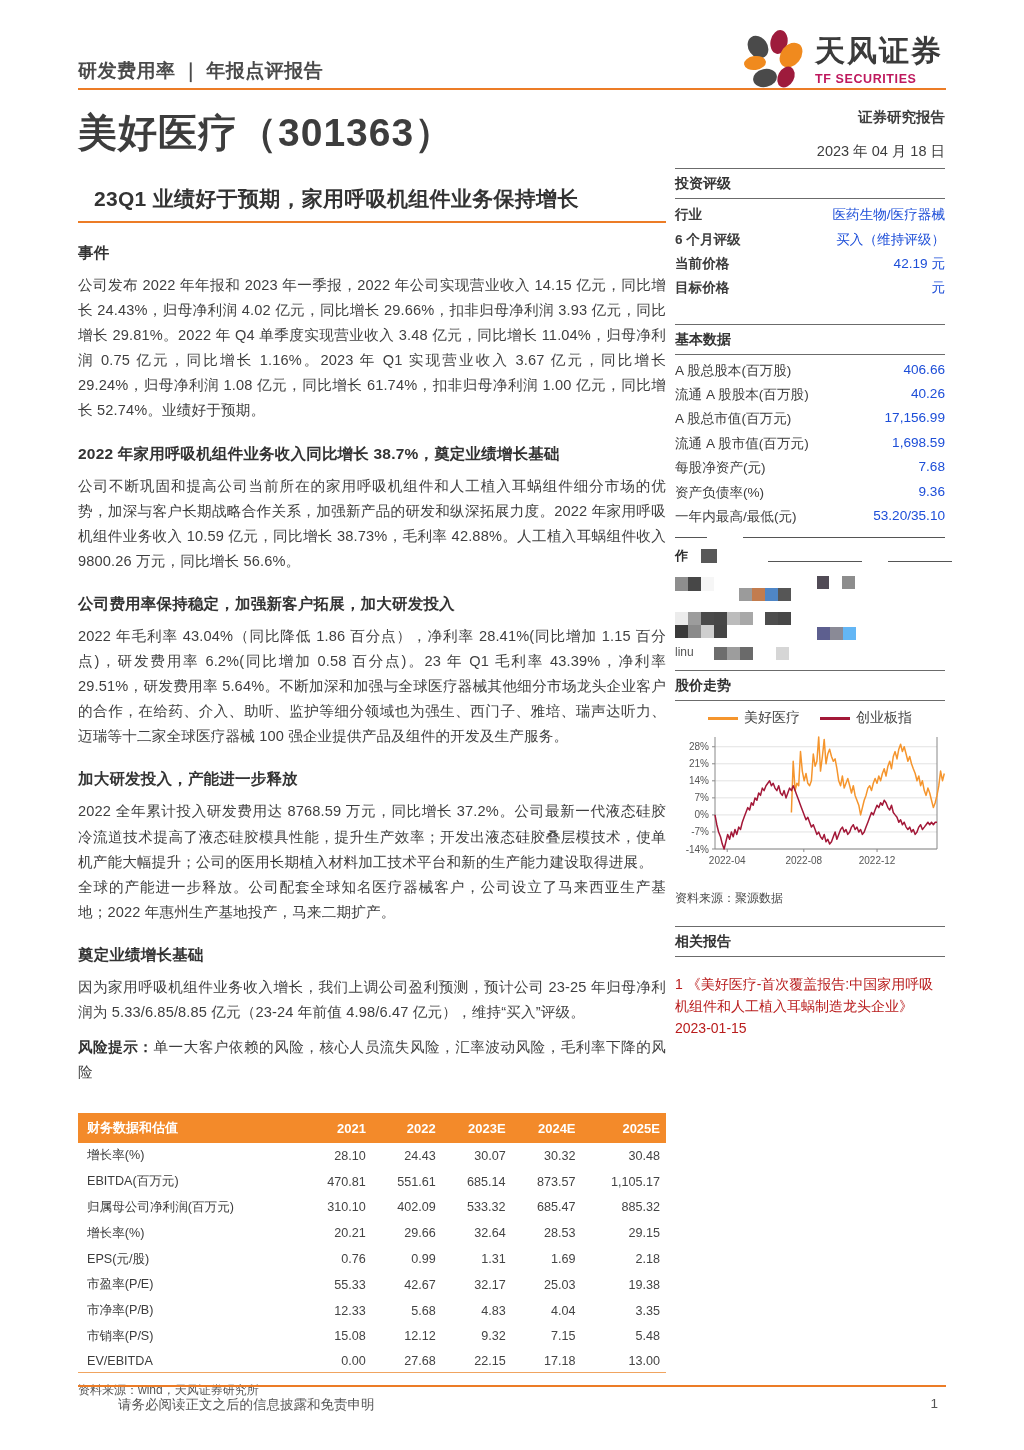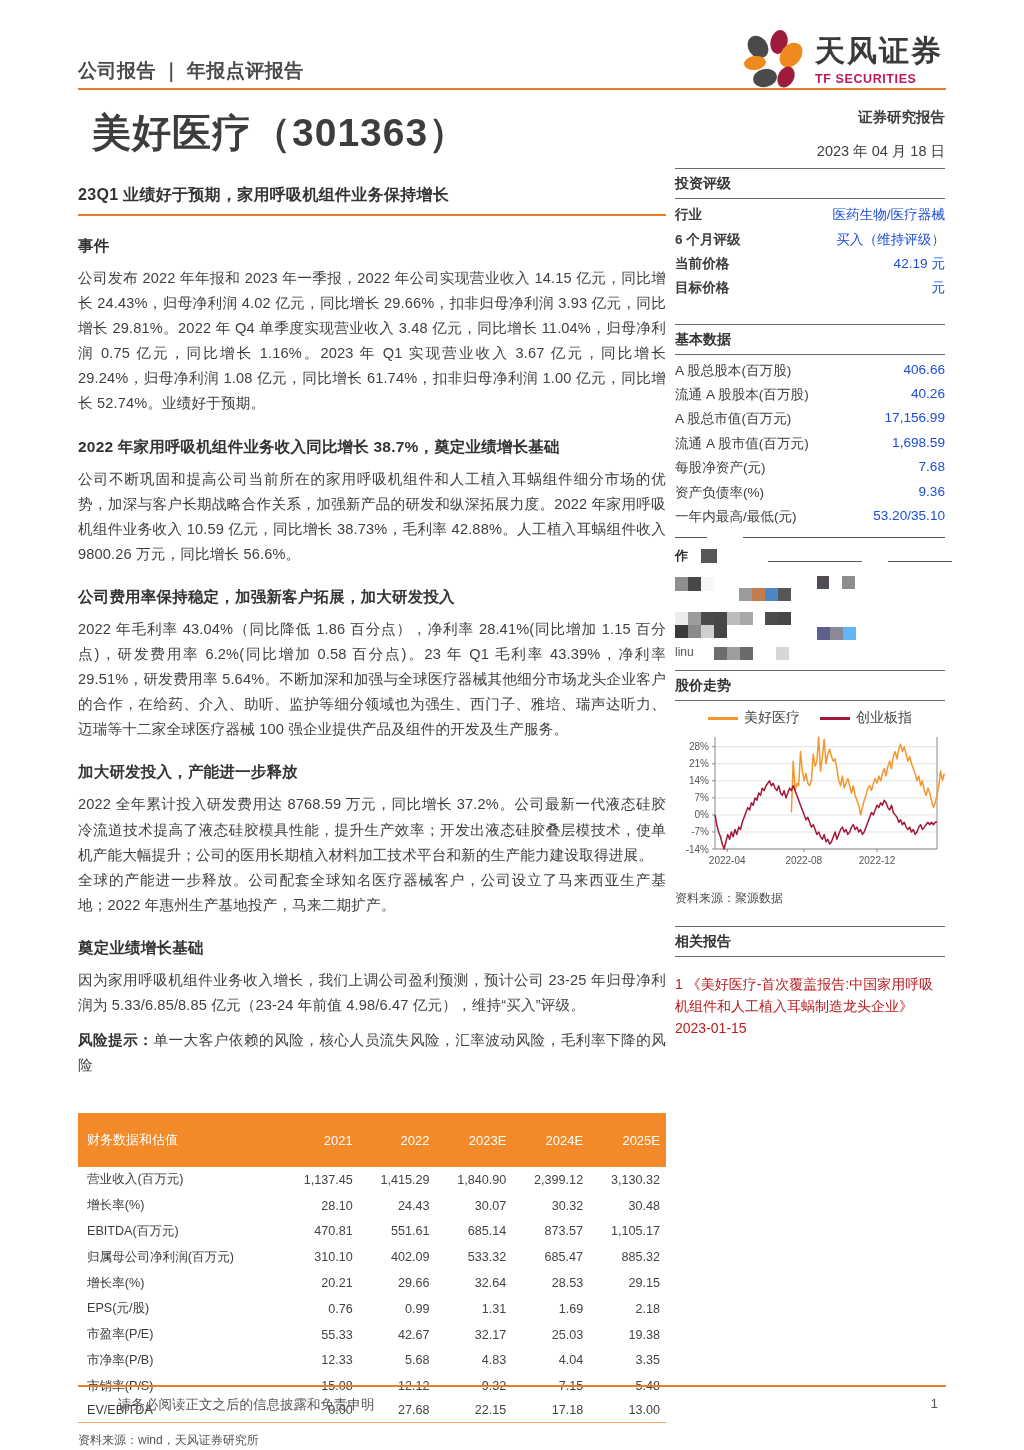--- a/index.html
+++ b/index.html
@@ -24,47 +24,48 @@
   .logo-mark { position:absolute; left:0; top:2px; width:66px; height:62px; }
   .logo-txt { position:absolute; left:74px; top:8px; }
   .logo-cn { font-size:30px; font-weight:bold; color:#3b3b3b; letter-spacing:2px; line-height:1; }
   .logo-en { font-size:12.5px; font-weight:bold; color:#be185d; letter-spacing:.6px; margin-top:6px; }
 
   .rule-orange { position:absolute; height:2px; background:#ec7c26; }
 
   
   .stock-title {
     position:absolute; left:78px; top:106px;
-    font-size:39px; font-weight:bold; color:#3d3d3d; letter-spacing:1px;margin-left:14px;
+    font-size:39px; font-weight:bold; color:#3d3d3d; letter-spacing:1px;
   }
 
   
   .left { position:absolute; left:78px; top:185px; width:588px; }
   .subtitle {
-    font-size:16px; font-weight:bold; color:#333; letter-spacing:.3px;
+    font-size:21px; font-weight:bold; color:#333; letter-spacing:.3px;
     padding-bottom:8px;
+    margin-left:16px;
   }
   .subtitle-rule { height:2px; background:#ec7c26; margin-bottom:16px; }
 
   h3.sec {
     font-size:15.5px; font-weight:bold; color:#333;
     margin:20px 0 9px 0; letter-spacing:.2px;
   }
   p.body {
     font-size:14.6px; line-height:1.72; color:#3f3f3f;
     margin:0 0 10px 0; text-align:justify; letter-spacing:.15px;
   }
   p.body b { font-weight:bold; color:#2f2f2f; }
 
   
   .fin { position:absolute; left:78px; top:1113px; width:588px; }
   table.fin-t { width:100%; border-collapse:collapse; font-size:12.6px; }
   table.fin-t thead th {
-    background:#f38a2a; color:#fff; font-weight:normal; font-size:13px;
-    padding:18px 6px; text-align:right; white-space:nowrap;
+    background:#f38a2a; color:#fff; font-weight:bold; font-size:13px;
+    padding:6px 6px; text-align:right; white-space:nowrap;
   }
   table.fin-t thead th.lbl { text-align:left; padding-left:9px; }
   table.fin-t tbody td {
     padding:4.4px 6px; text-align:right; color:#444; white-space:nowrap;
   }
   table.fin-t tbody td.lbl { text-align:left; padding-left:9px; color:#3b3b3b; }
   table.fin-t tbody tr:last-child td { border-bottom:1.5px solid #f0a460; }
   .fin-src { font-size:12px; color:#555; margin-top:9px; }
 
   
@@ -96,21 +97,21 @@
   .foot-rule { position:absolute; left:78px; top:1385px; width:868px; height:1.5px; background:#ec7c26; }
   .foot { position:absolute; left:118px; top:1396px; font-size:13.5px; color:#555; }
   .foot-pg { position:absolute; right:86px; top:1396px; font-size:13.5px; color:#555; }
 </style>
 </head>
 <body>
 
 <div class="page">
 
   <div class="hdr">
-    <div class="hdr-kicker">公司报告 ｜ 年报点评报告</div>
+    <div class="hdr-kicker">研发费用率 ｜ 年报点评报告</div>
     <div class="logo">
       <svg class="logo-mark" viewBox="0 0 66 62">
         <ellipse cx="17" cy="17" rx="9.5" ry="12" transform="rotate(-35 17 17)" fill="#4a4a4a"></ellipse>
         <ellipse cx="38" cy="12" rx="8.5" ry="12" transform="rotate(12 38 12)" fill="#9e1b3c"></ellipse>
         <ellipse cx="50" cy="25" rx="10" ry="13.5" transform="rotate(38 50 25)" fill="#f08a1e"></ellipse>
         <ellipse cx="14" cy="33" rx="11" ry="7" transform="rotate(-8 14 33)" fill="#f08a1e"></ellipse>
         <ellipse cx="24" cy="48" rx="12" ry="9" transform="rotate(-12 24 48)" fill="#4a4a4a"></ellipse>
         <ellipse cx="45" cy="47" rx="8" ry="11" transform="rotate(28 45 47)" fill="#9e1b3c"></ellipse>
       </svg>
       <div class="logo-txt">
@@ -152,28 +153,20 @@
         <tr>
           <th class="lbl">财务数据和估值</th>
           <th>2021</th>
           <th>2022</th>
           <th>2023E</th>
           <th>2024E</th>
           <th>2025E</th>
         </tr>
       </thead>
       <tbody id="fin-body">
-          <tr>
-            <td class="lbl">营业收入(百万元)</td>
-            <td>1,137.45</td>
-            <td>1,415.29</td>
-            <td>1,840.90</td>
-            <td>2,399.12</td>
-            <td>3,130.32</td>
-          </tr>
           <tr>
             <td class="lbl">增长率(%)</td>
             <td>28.10</td>
             <td>24.43</td>
             <td>30.07</td>
             <td>30.32</td>
             <td>30.48</td>
           </tr>
           <tr>
             <td class="lbl">EBITDA(百万元)</td>

